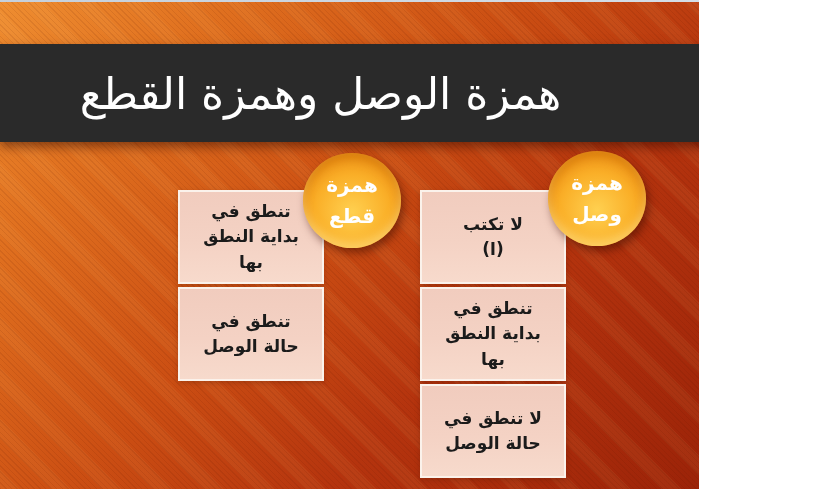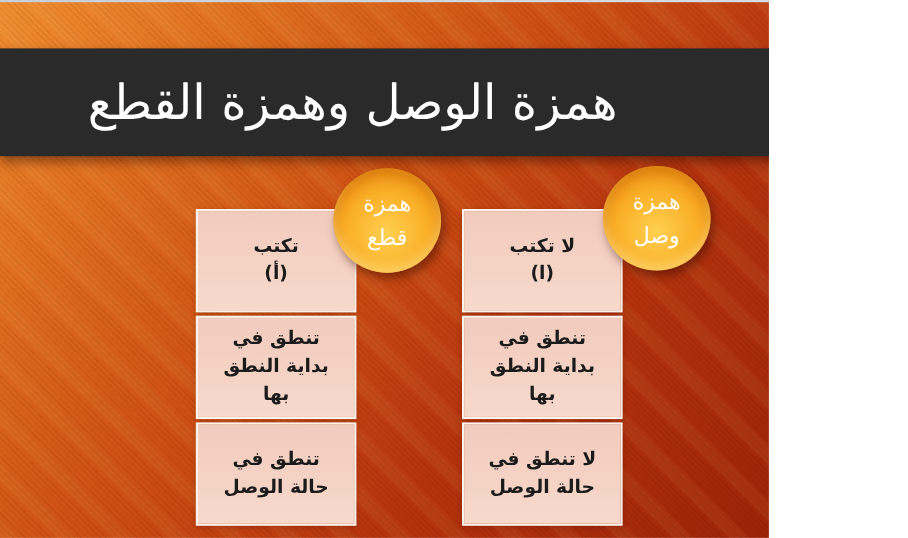--- a/index.html
+++ b/index.html
@@ -79,21 +79,21 @@
     width: 98px; height: 95px;
     border-radius: 50%;
     background: radial-gradient(circle at 50% 62%, #FFD050 0%, #FAAF28 48%, #EE9115 76%, #E07E0E 100%);
     box-shadow:
       inset 0 -6px 10px rgba(255, 235, 150, 0.55),
       inset 0 6px 10px rgba(185, 95, 0, 0.40),
       3px 5px 9px rgba(60, 12, 0, 0.50);
     display: flex; flex-direction: column; align-items: center; justify-content: center;
     gap: 9px;
     color: #FFFFFF;
-    font-weight: normal;
+    font-weight: bold;
     font-size: 20px;
     line-height: 1.1;
     text-align: center;
     direction: rtl;
     z-index: 3;
   }
   .badge-qat  { left: 303px; top: 153px; }
   .badge-wasl { left: 548px; top: 151px; }
 </style>
 </head>
@@ -103,22 +103,20 @@
 
   <div class="top-strip"></div>
 
   <div class="title-banner">
     <h1 class="slide-title">همزة الوصل وهمزة القطع</h1>
   </div>
 
   <div class="accent-square"></div>
 
   <div class="column column-qat">
-    <div class="box">تكتب
-(أ)</div>
     <div class="box">تنطق في
 بداية النطق
 بها</div>
     <div class="box">تنطق في
 حالة الوصل</div>
   </div>
 
   <div class="column column-wasl">
     <div class="box">لا تكتب
 (ا)</div>

